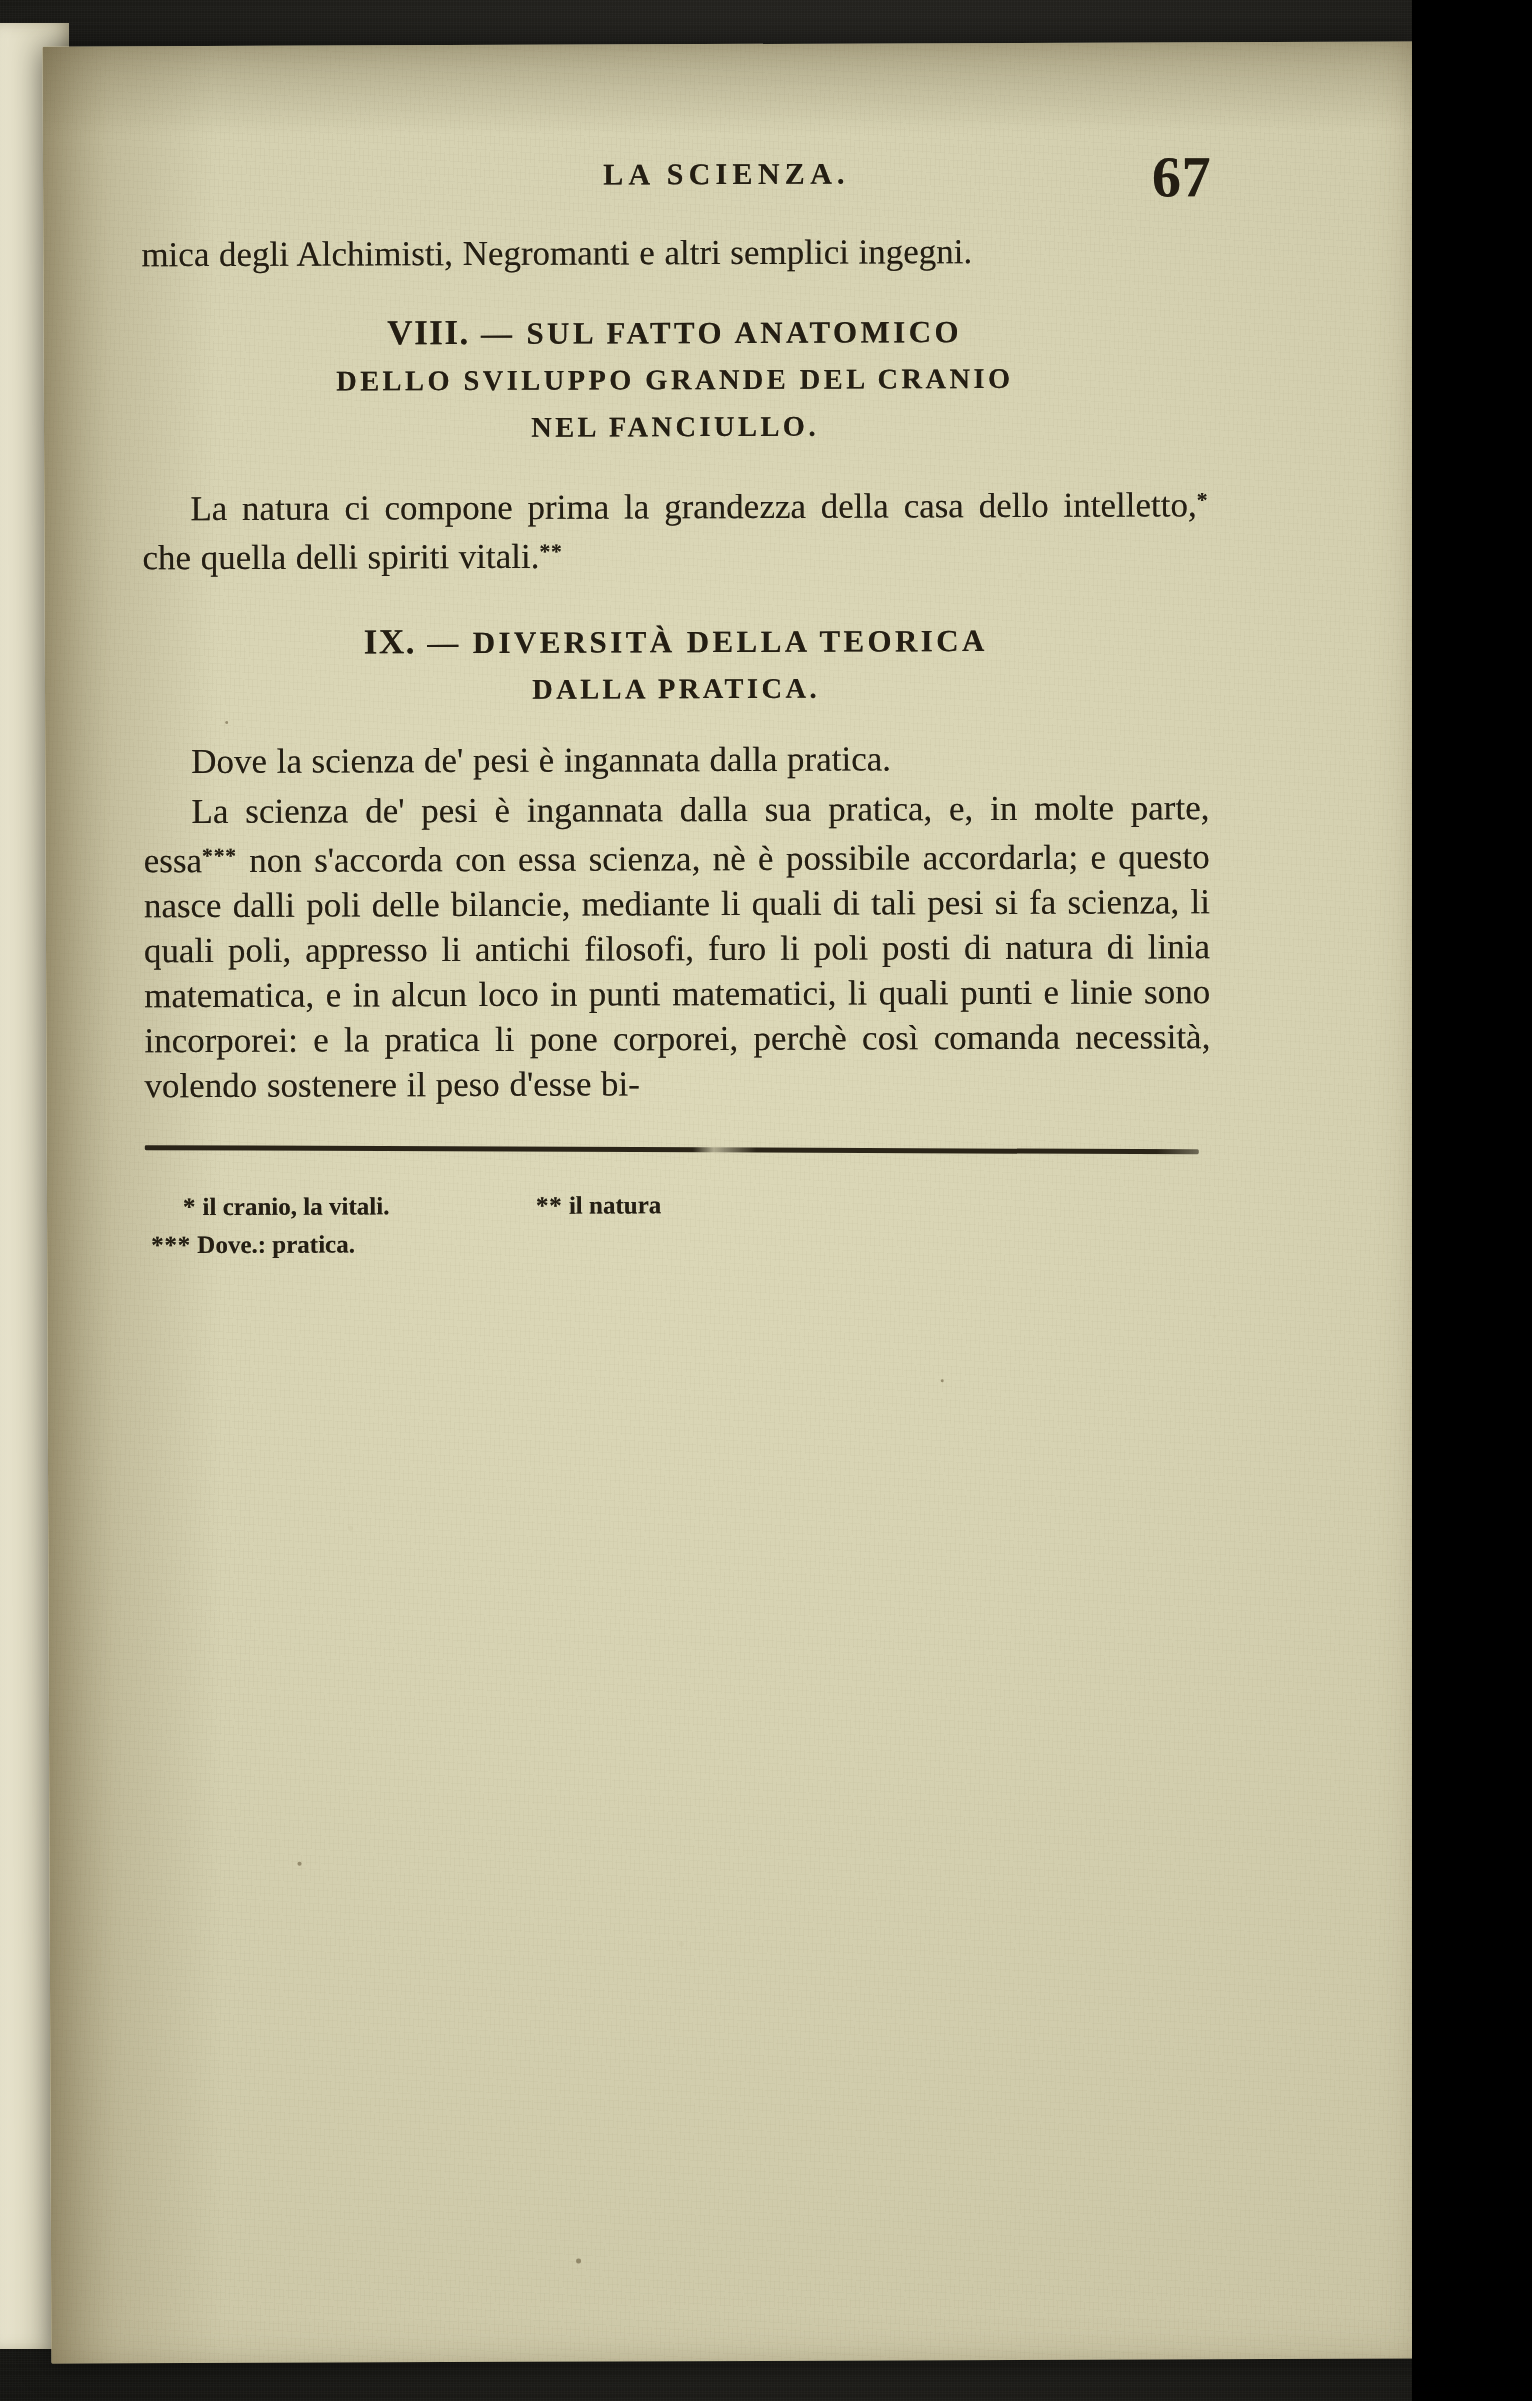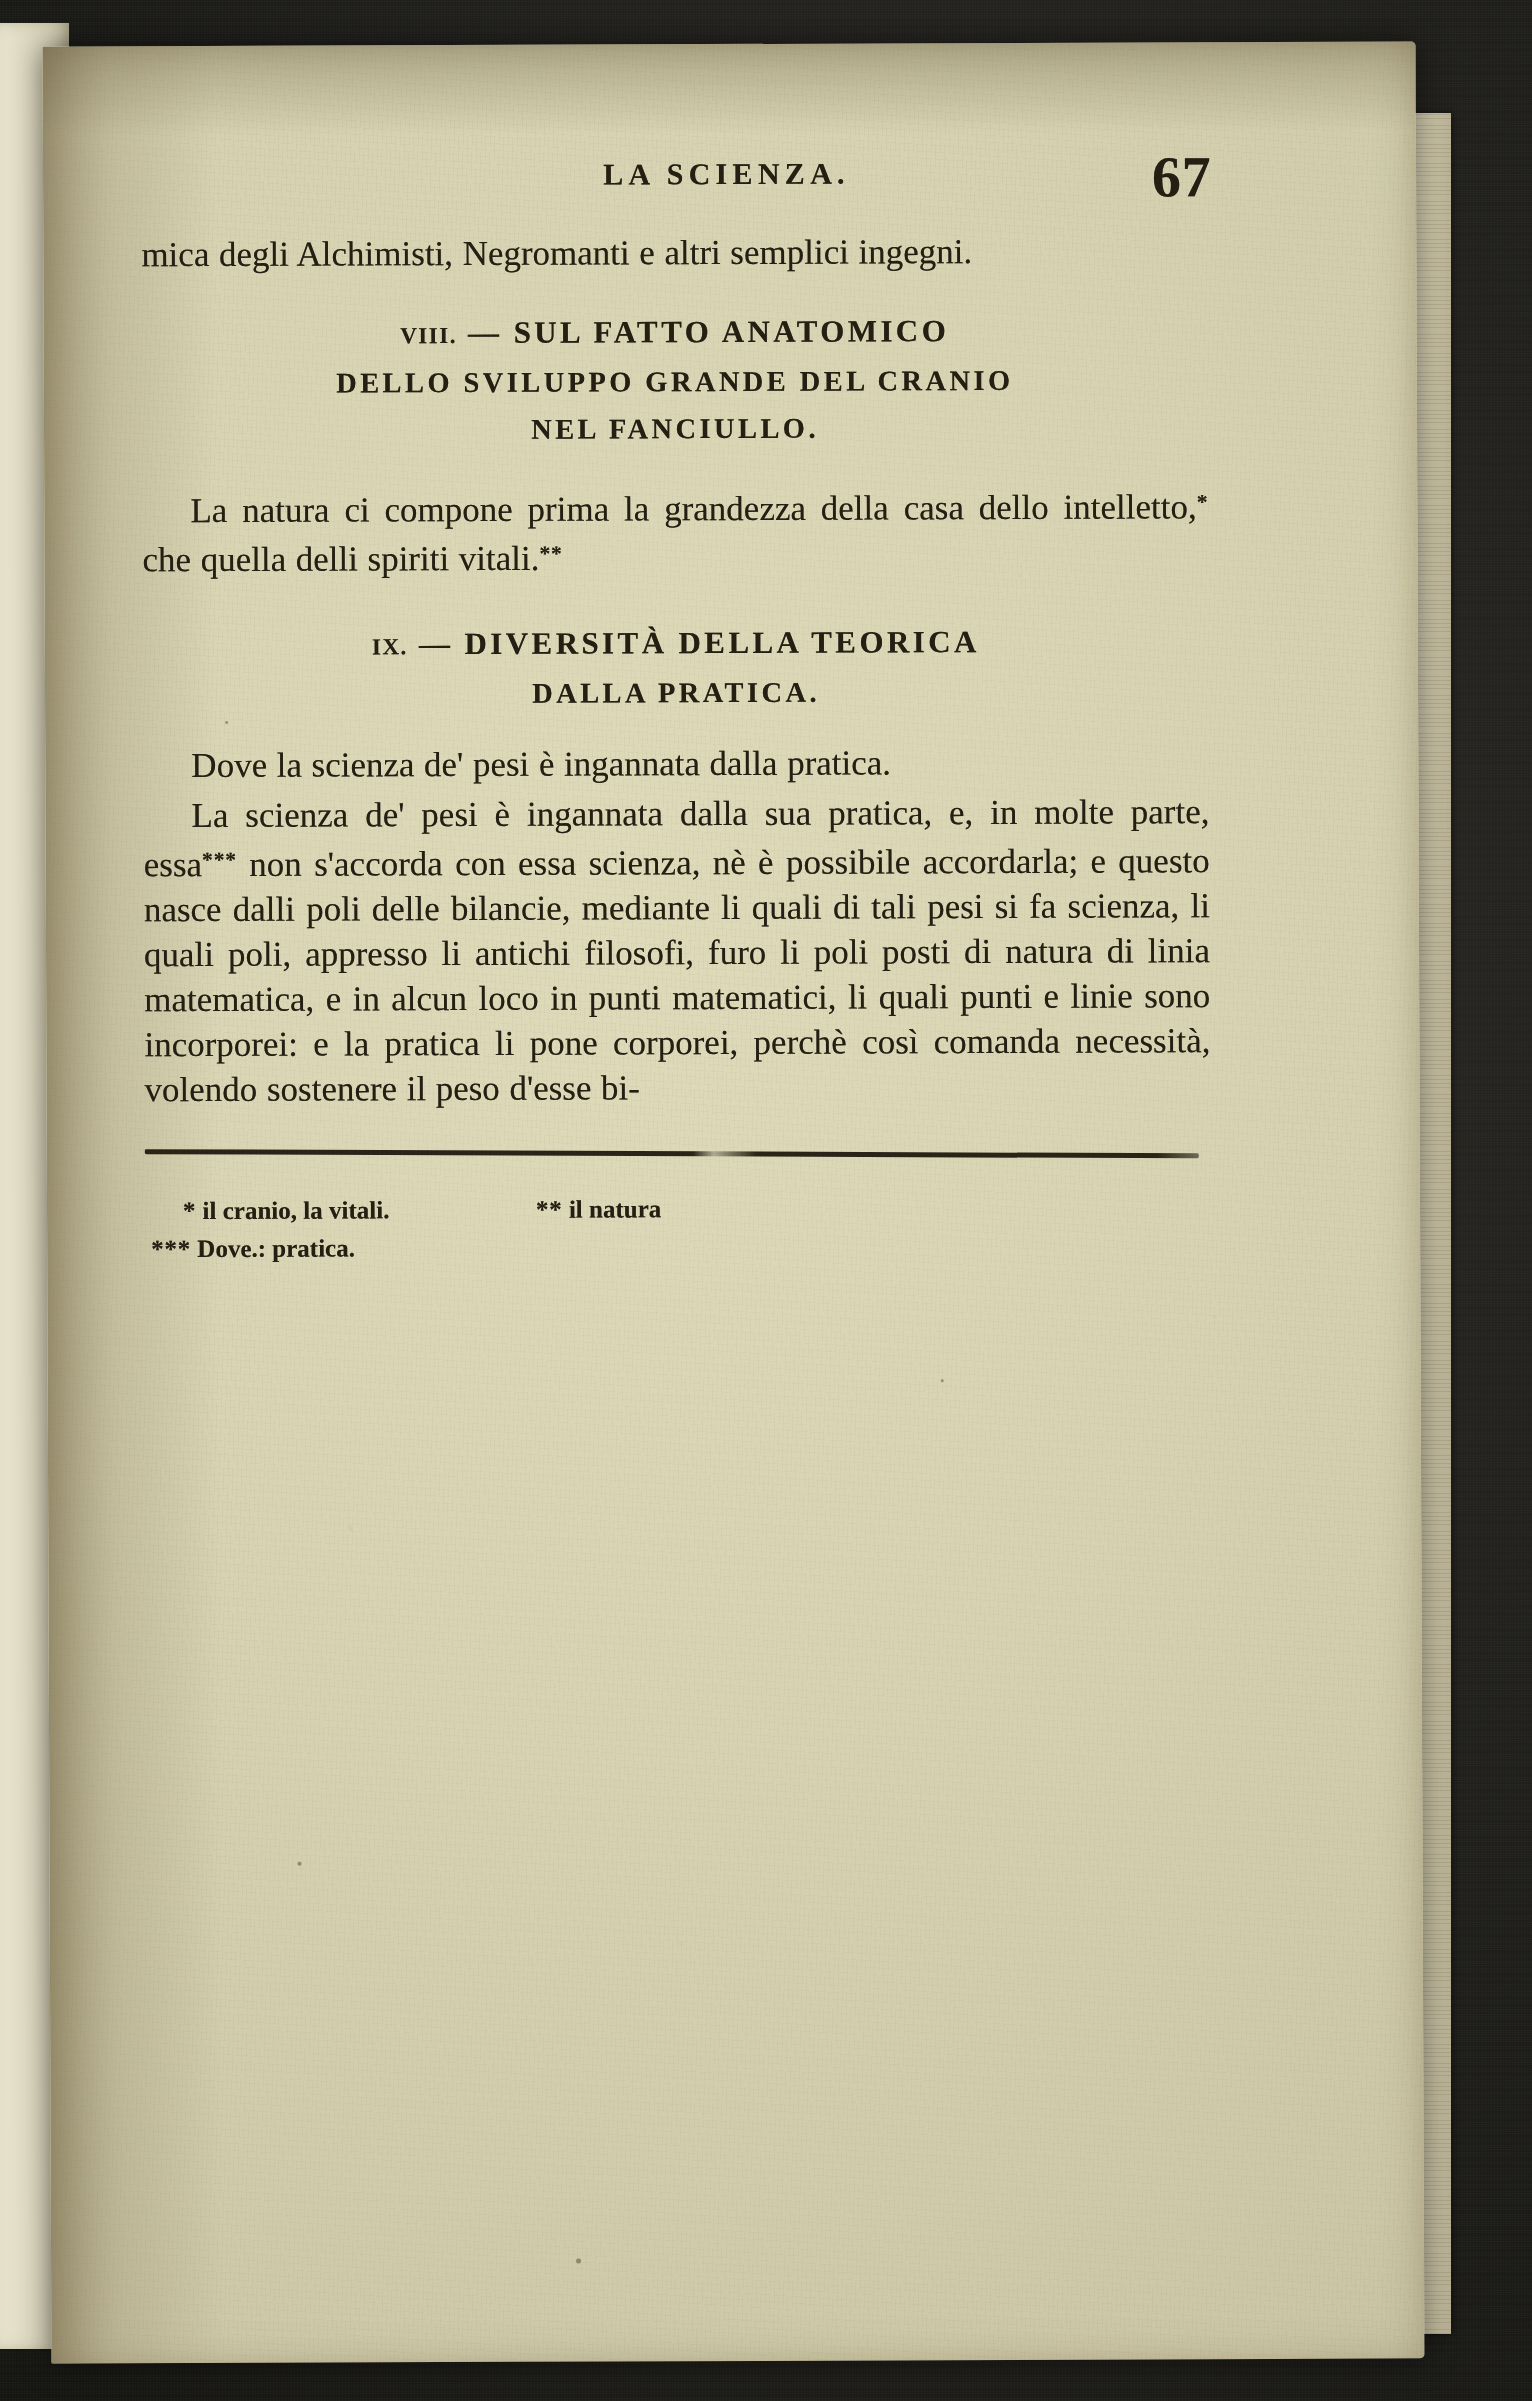--- a/index.html
+++ b/index.html
@@ -4,21 +4,21 @@
 <title>La Scienza — p. 67</title>
 <style>
   html, body {
     margin: 0;
     padding: 0;
     background: #000;
   }
 
   #scene {
     position: relative;
-    width: 1532px;
+    width: 1412px;
     height: 2401px;
     overflow: hidden;
     background: #232320;
     font-family: "Liberation Serif", serif;
   }
 
   
   .backdrop {
     position: absolute;
     inset: 0;
@@ -196,21 +196,21 @@
     text-align: center;
     font-weight: 700;
     line-height: 47px;
   }
   .section-head .l1 {
     display: block;
     font-size: 31px;
     letter-spacing: 3.4px;
   }
   .section-head .l1 .num {
-    font-size: 23px;
+    font-size: 35px;
     letter-spacing: 1.5px;
   }
   .section-head .l2,
   .section-head .l3 {
     display: block;
     font-size: 28.5px;
     letter-spacing: 3.4px;
   }
   .section-head.ix { margin: 39px 0 25.5px 0; }
 

